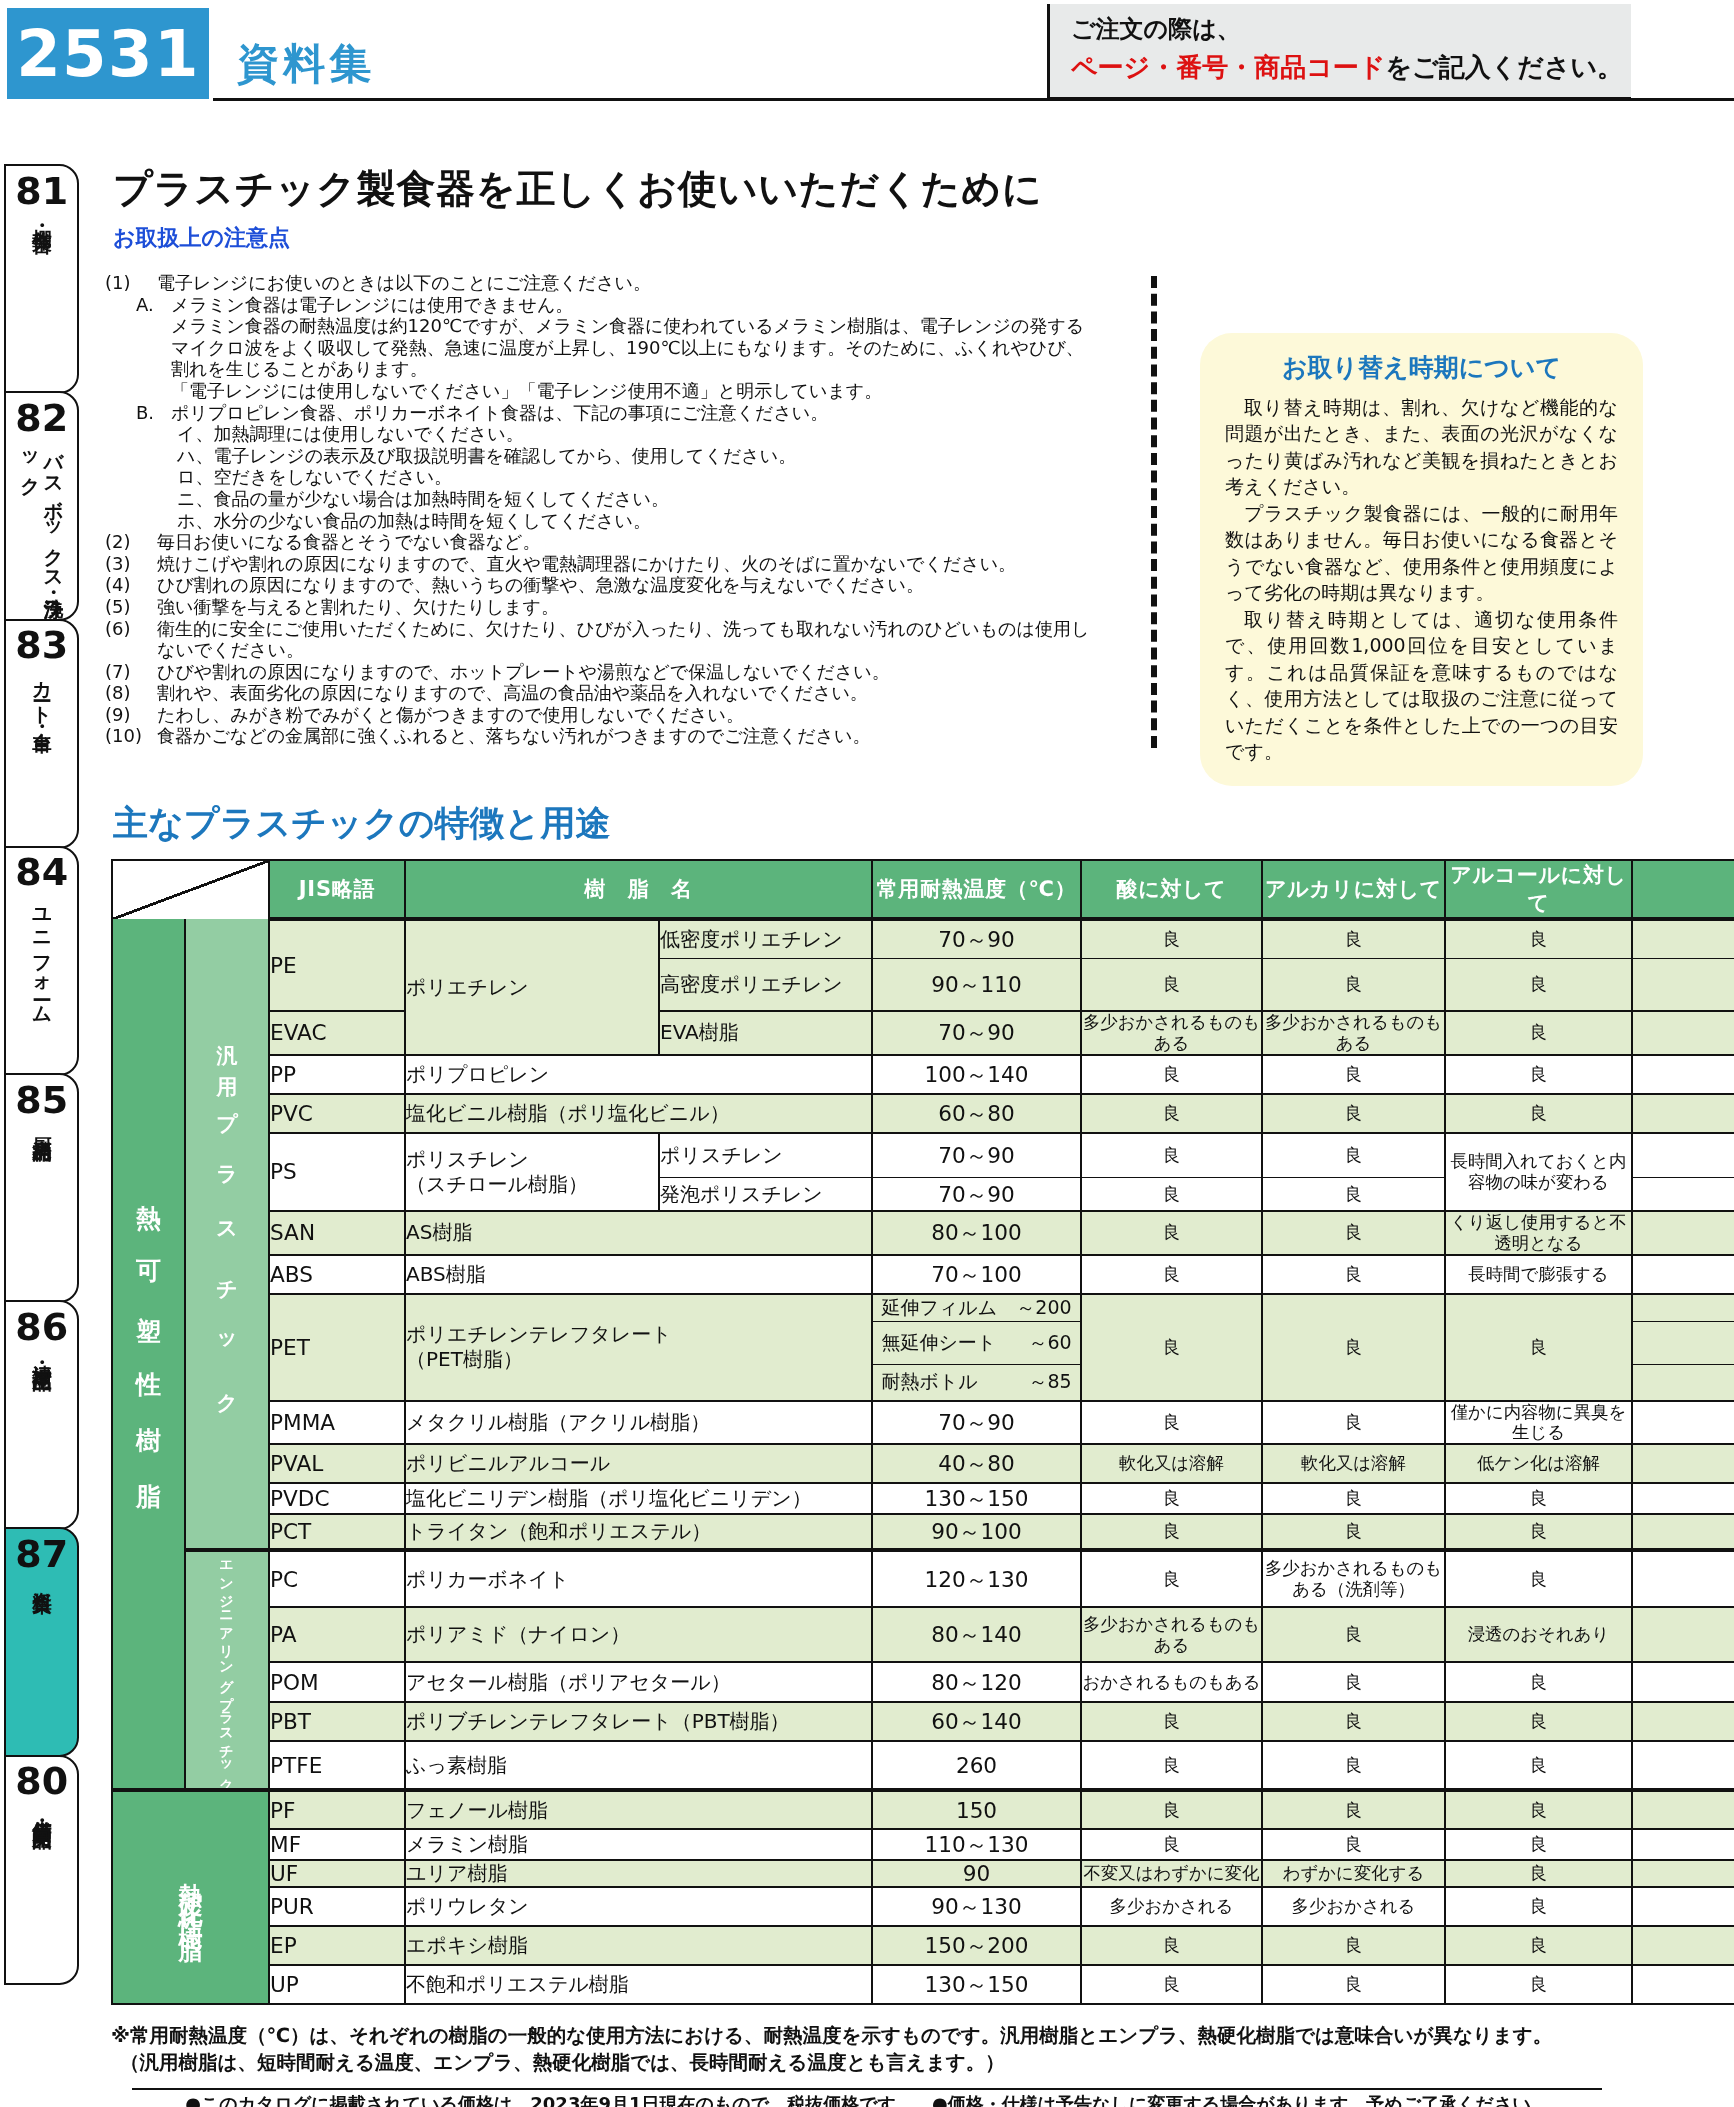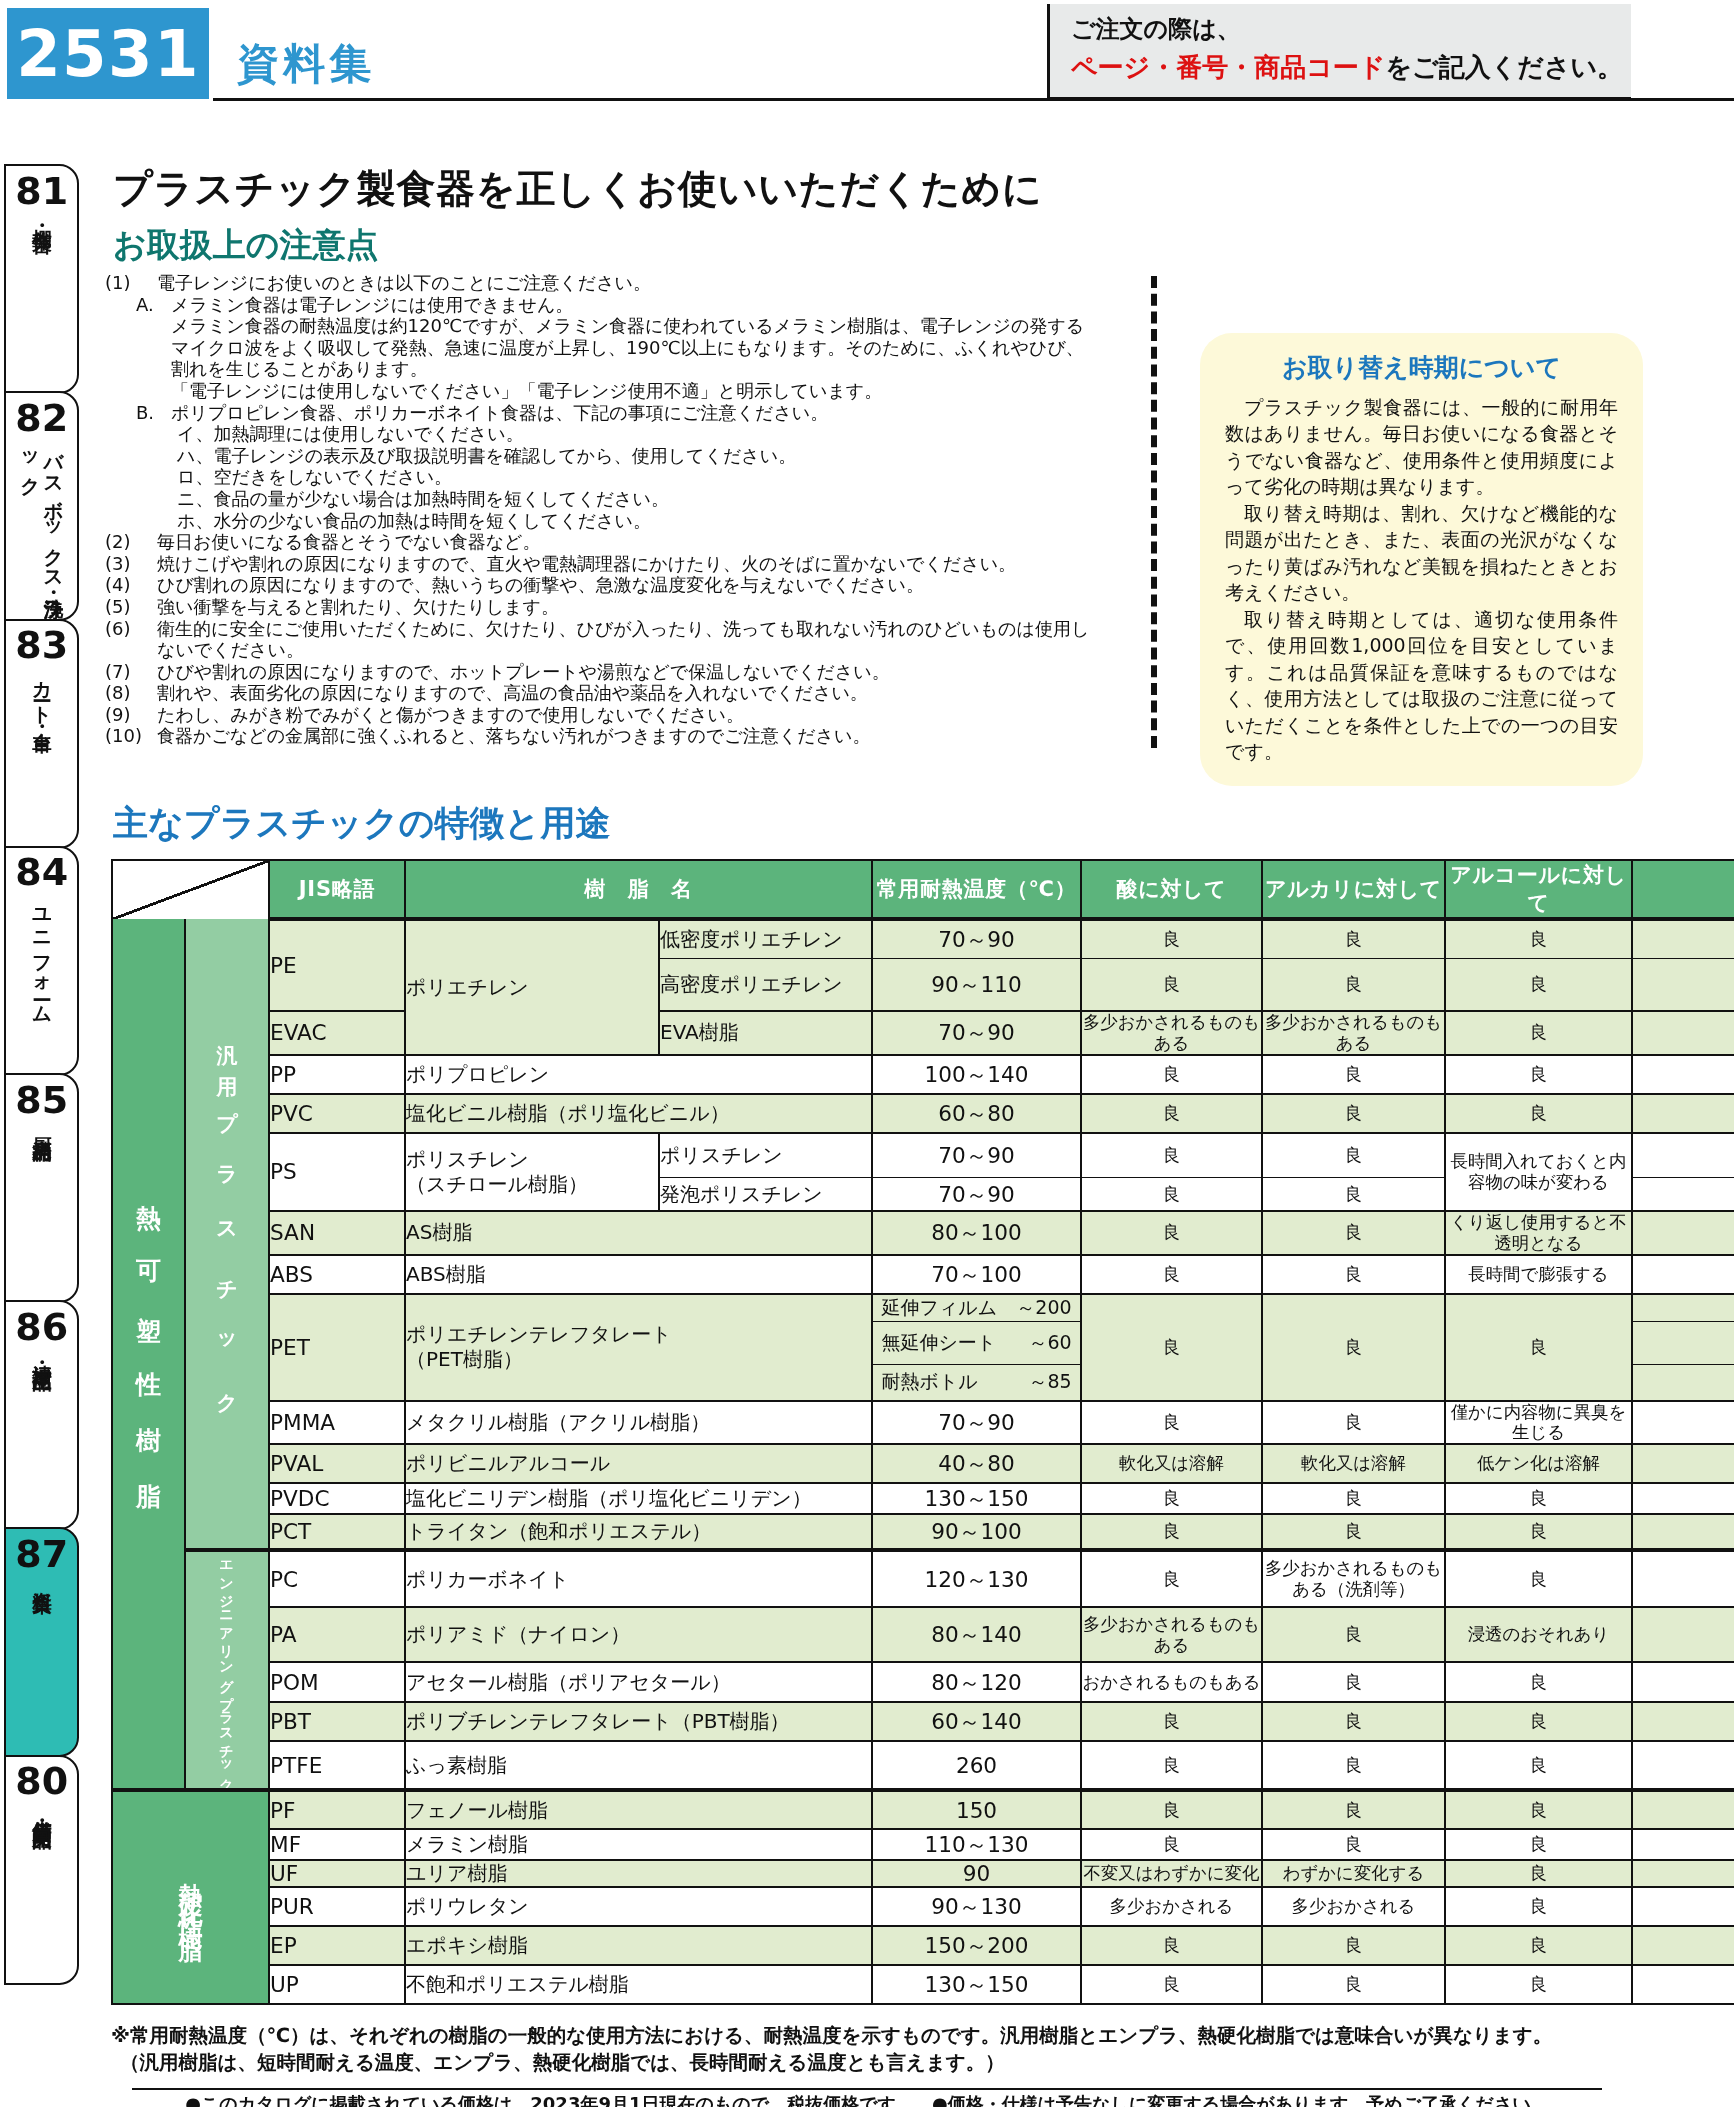--- a/index.html
+++ b/index.html
@@ -21,21 +21,21 @@
   .sidebar{position:absolute;left:4.2px;top:167px;width:82px;}
   .tab{width:75px;height:230px;background:#fff;border:2.8px solid #111;border-radius:0 19.5px 19.5px 0;
     box-sizing:border-box;margin-top:-2.8px;display:flex;flex-direction:column;align-items:center;padding-top:5.6px;}
   .tab.active{background:#2ebcb4;}
   .tab .num{font-size:38px;font-weight:bold;line-height:1.05;}
   .tab .lbl{writing-mode:vertical-rl;text-orientation:upright;font-size:19.5px;font-weight:bold;
     height:171px;line-height:1.2;letter-spacing:1.4px;margin-top:1.4px;}
 
   
   .main-title{position:absolute;left:113px;top:162px;font-size:39px;font-weight:bold;letter-spacing:0.7px;}
-  .notes-heading{position:absolute;left:113px;top:223px;font-size:33px;font-weight:bold;color:#0f766e;}
+  .notes-heading{position:absolute;left:113px;top:223px;font-size:22px;font-weight:bold;color:#1d4ed8;}
   .notes{position:absolute;left:105px;top:272px;width:990px;font-size:18px;line-height:21.6px;}
   .note-row{display:flex;}
   .note-label{flex:0 0 52px;}
   .ind1{margin-left:31px;}
   .ind1 .note-label{flex:0 0 35px;}
   .ind2{margin-left:72px;}
   .ind2 .note-label{flex:0 0 0px;}
   .cont{margin-left:66px;}
   .cont .note-label{flex:0 0 0px;}
   .dashed-divider{position:absolute;left:1151px;top:276px;height:472px;width:0;border-left:6.3px dashed #111;}
@@ -211,22 +211,22 @@
     <div class="note-row">
         <span class="note-label">(10)</span>
         <span class="note-text">食器かごなどの金属部に強くふれると、落ちない汚れがつきますのでご注意ください。</span>
       </div>
   </div>
 
   <div class="dashed-divider"></div>
 
   <div class="replace-box">
     <div class="replace-title">お取り替え時期について</div>
+    <p>取り替え時期は、割れ、欠けなど機能的な問題が出たとき、また、表面の光沢がなくなったり黄ばみ汚れなど美観を損ねたときとお考えください。</p>
     <p>プラスチック製食器には、一般的に耐用年数はありません。毎日お使いになる食器とそうでない食器など、使用条件と使用頻度によって劣化の時期は異なります。</p>
-    <p>取り替え時期は、割れ、欠けなど機能的な問題が出たとき、また、表面の光沢がなくなったり黄ばみ汚れなど美観を損ねたときとお考えください。</p>
     <p>取り替え時期としては、適切な使用条件で、使用回数1,000回位を目安としています。これは品質保証を意味するものではなく、使用方法としては取扱のご注意に従っていただくことを条件とした上での一つの目安です。</p>
   </div>
 
   <div class="table-heading">主なプラスチックの特徴と用途</div>
 
   <div class="table-wrap">
   <table class="resin">
     <colgroup>
       <col style="width:73px">
           <col style="width:84px">

